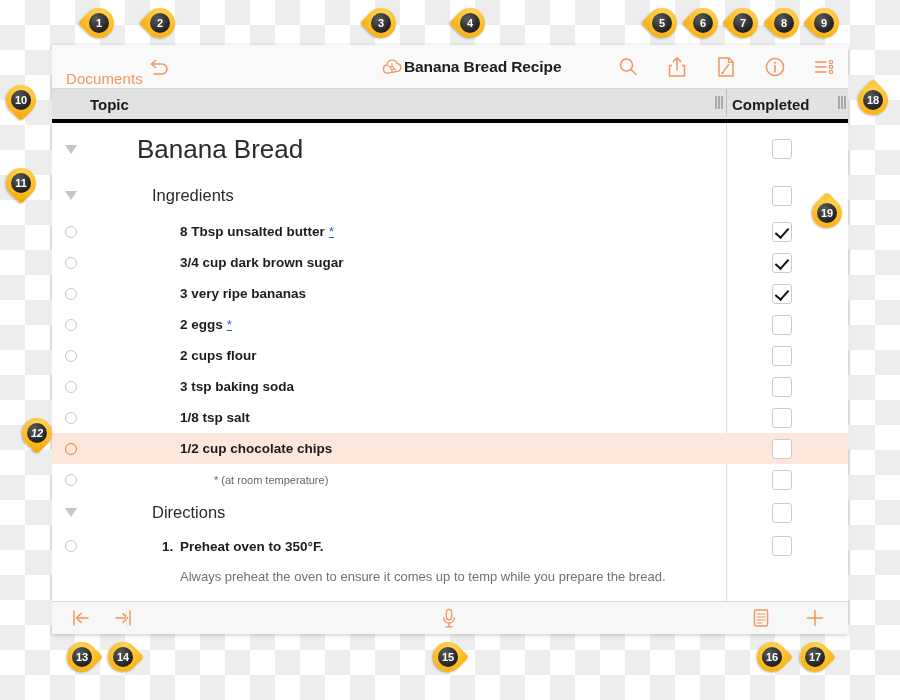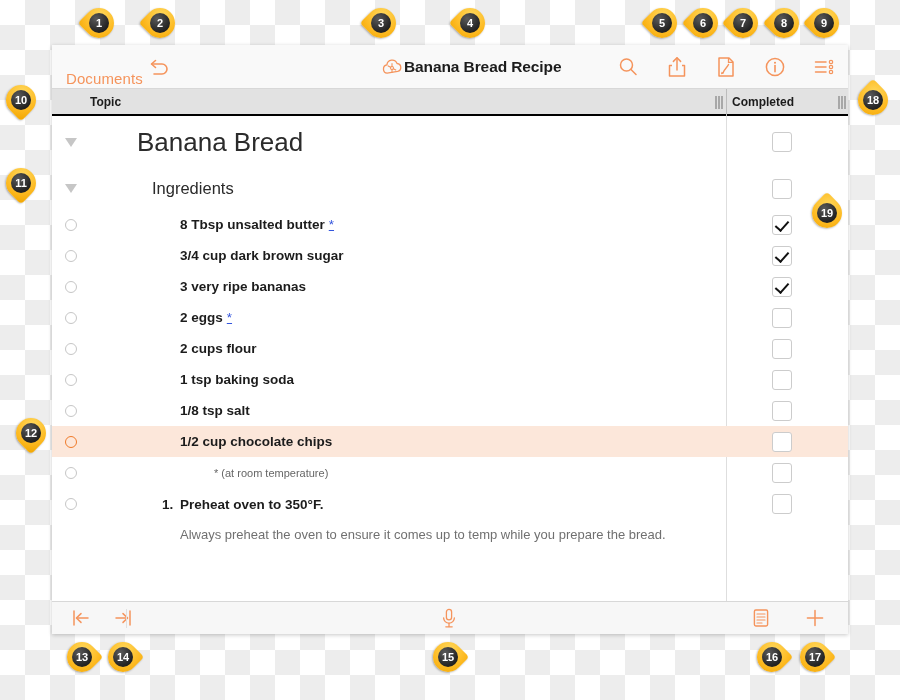--- a/index.html
+++ b/index.html
@@ -76,27 +76,27 @@
     position: absolute;
     right: 12px;
     display: flex;
     align-items: center;
     gap: 25px;
   }
   .tb-icon { width: 24px; height: 24px; display:block; }
 
   
   #column-header {
-    height: 27px;
+    height: 34px;
     background: #e2e2e2;
-    border-bottom: 2px solid #000000;
+    border-bottom: 4px solid #000000;
     display: flex;
     align-items: center;
     position: relative;
-    font-size: 12px;
+    font-size: 15px;
     font-weight: bold;
     color: #1c1c1c;
   }
   #topic-col-label { position: absolute; left: 38px; }
   #completed-col-label { position: absolute; left: 680px; }
   .col-grip {
     position: absolute;
     top: 7px;
     width: 8px; height: 13px;
     display: flex; gap: 1.5px;
@@ -379,21 +379,21 @@
           <span class="circ"></span>
         </span>
       <span class="row-text lvl-item">2 cups flour</span>
       <span class="checkbox"></span>
     </div>
 
     <div class="row" style="height:31px">
       <span class="handle">
           <span class="circ"></span>
         </span>
-      <span class="row-text lvl-item">1 tsp baking soda</span>
+      <span class="row-text lvl-item">3 tsp baking soda</span>
       <span class="checkbox"></span>
     </div>
 
     <div class="row" style="height:31px">
       <span class="handle">
           <span class="circ"></span>
         </span>
       <span class="row-text lvl-item">1/8 tsp salt</span>
       <span class="checkbox"></span>
     </div>
@@ -408,20 +408,27 @@
 
 
     <div class="row" style="height:31px">
       <span class="handle">
           <span class="circ"></span>
         </span>
       <span class="row-text lvl-note">* (at room temperature)</span>
       <span class="checkbox"></span>
     </div>
 
+    <div class="row" style="height:35px">
+      <span class="handle">
+          <span class="tri"></span>
+        </span>
+      <span class="row-text lvl-head">Directions</span>
+      <span class="checkbox"></span>
+    </div>
 
     <div class="row" style="height:32px">
       <span class="handle">
           <span class="circ"></span>
         </span>
       <span class="row-text lvl-num">1.</span>
       <span class="row-text" style="font-size:13.5px;font-weight:bold;margin-left:-4px">Preheat oven to 350°F.</span>
       <span class="checkbox"></span>
     </div>
 
@@ -514,21 +521,21 @@
       <div class="badge">9</div>
     </div>
     <div class="pin right" style="left: 6px; top: 85px;">
       <div class="teardrop"></div>
       <div class="badge">10</div>
     </div>
     <div class="pin right" style="left: 6px; top: 168px;">
       <div class="teardrop"></div>
       <div class="badge">11</div>
     </div>
-    <div class="pin right" style="left: 16px; top: 418px;">
+    <div class="pin right" style="left: 22px; top: 418px; font-style: italic;">
       <div class="teardrop"></div>
       <div class="badge">12</div>
     </div>
     <div class="pin up" style="left: 67px; top: 642px;">
       <div class="teardrop"></div>
       <div class="badge">13</div>
     </div>
     <div class="pin up" style="left: 108px; top: 642px;">
       <div class="teardrop"></div>
       <div class="badge">14</div>

